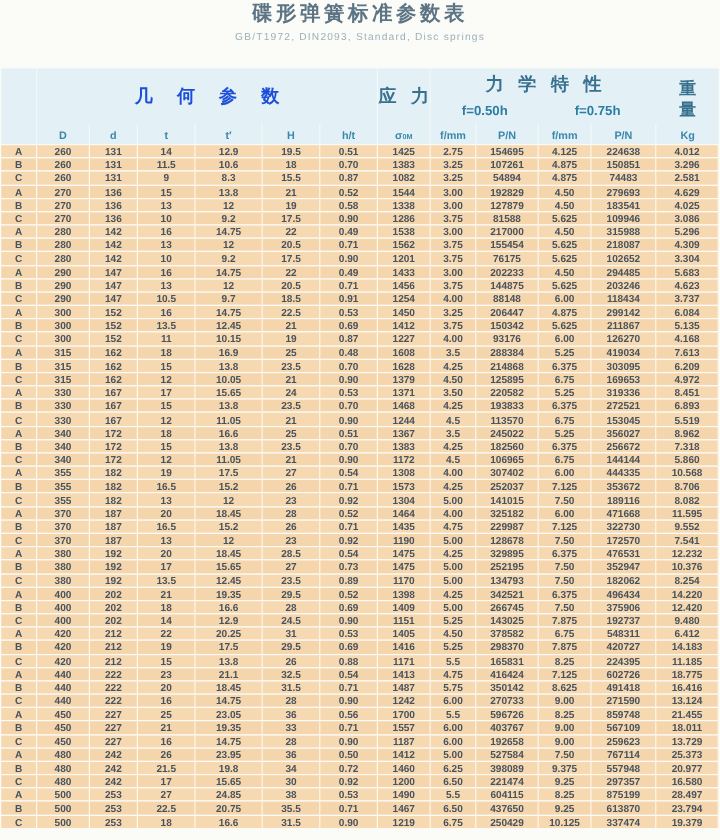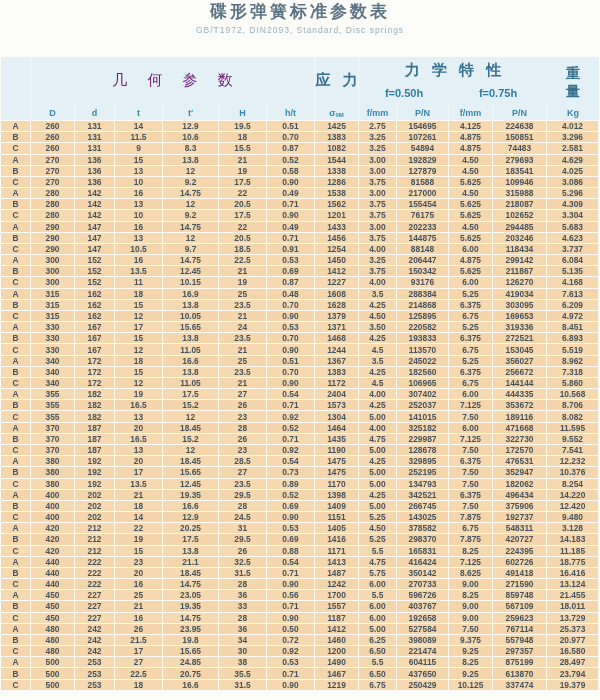--- a/index.html
+++ b/index.html
@@ -34,21 +34,21 @@
   .thead>div{display:flex;align-items:center;justify-content:center;}
   .hc{border-right:1px solid rgba(255,255,255,.55);}
   .h-blank{grid-column:1;grid-row:1/3;}
   .h-geo{grid-column:2/8;grid-row:1/3;}
   .h-stress{grid-column:8;grid-row:1/3;white-space:nowrap;overflow:visible;text-align:center;}
   .h-mech{grid-column:9/13;grid-row:1;}
   .h-w1{grid-column:13;grid-row:1;align-items:flex-end !important;}
   .h-f050{grid-column:9/11;grid-row:2;}
   .h-f075{grid-column:11/13;grid-row:2;}
   .h-w2{grid-column:13;grid-row:2;align-items:flex-start !important;}
-  .big{font-size:15px;font-weight:400;color:#701a75;letter-spacing:8px;text-indent:8px;}
+  .big{font-size:15px;font-weight:700;color:#1d4ed8;letter-spacing:8px;text-indent:8px;}
   .big2{font-size:15px;font-weight:700;color:#38708f;letter-spacing:4px;text-indent:4px;}
   .fz{font-size:11px;font-weight:700;color:#2c7da4;}
   .wt{font-size:14px;font-weight:700;color:#38708f;}
   .ch{
     grid-row:3;font-size:9px;font-weight:700;color:#3988ab;
     align-items:flex-end !important;padding-bottom:2px;box-sizing:border-box;
   }
   .ch sub{font-size:6px;font-weight:700;color:#3988ab;}
 
   
@@ -480,21 +480,21 @@
           <div class="cell c12">5.860</div>
         </div>
         <div class="trow">
           <div class="cell c0">A</div>
           <div class="cell c1">355</div>
           <div class="cell c2">182</div>
           <div class="cell c3">19</div>
           <div class="cell c4">17.5</div>
           <div class="cell c5">27</div>
           <div class="cell c6">0.54</div>
-          <div class="cell c7">2404</div>
+          <div class="cell c7">1308</div>
           <div class="cell c8">4.00</div>
           <div class="cell c9">307402</div>
           <div class="cell c10">6.00</div>
           <div class="cell c11">444335</div>
           <div class="cell c12">10.568</div>
         </div>
         <div class="trow">
           <div class="cell c0">B</div>
           <div class="cell c1">355</div>
           <div class="cell c2">182</div>
@@ -665,21 +665,21 @@
           <div class="cell c2">212</div>
           <div class="cell c3">22</div>
           <div class="cell c4">20.25</div>
           <div class="cell c5">31</div>
           <div class="cell c6">0.53</div>
           <div class="cell c7">1405</div>
           <div class="cell c8">4.50</div>
           <div class="cell c9">378582</div>
           <div class="cell c10">6.75</div>
           <div class="cell c11">548311</div>
-          <div class="cell c12">3.128</div>
+          <div class="cell c12">6.412</div>
         </div>
         <div class="trow">
           <div class="cell c0">B</div>
           <div class="cell c1">420</div>
           <div class="cell c2">212</div>
           <div class="cell c3">19</div>
           <div class="cell c4">17.5</div>
           <div class="cell c5">29.5</div>
           <div class="cell c6">0.69</div>
           <div class="cell c7">1416</div>

